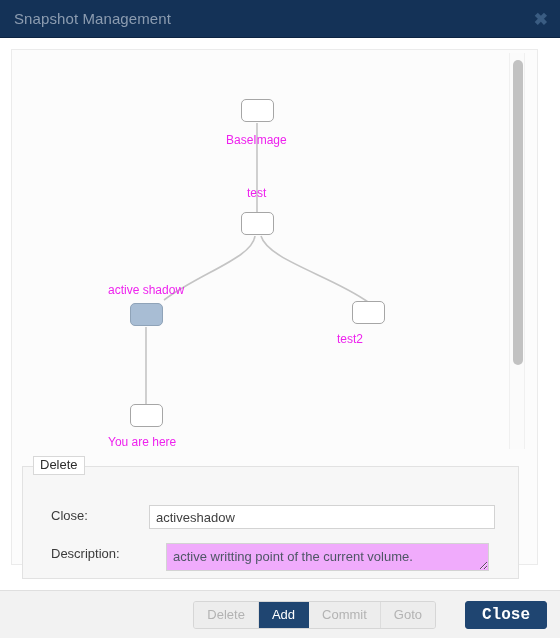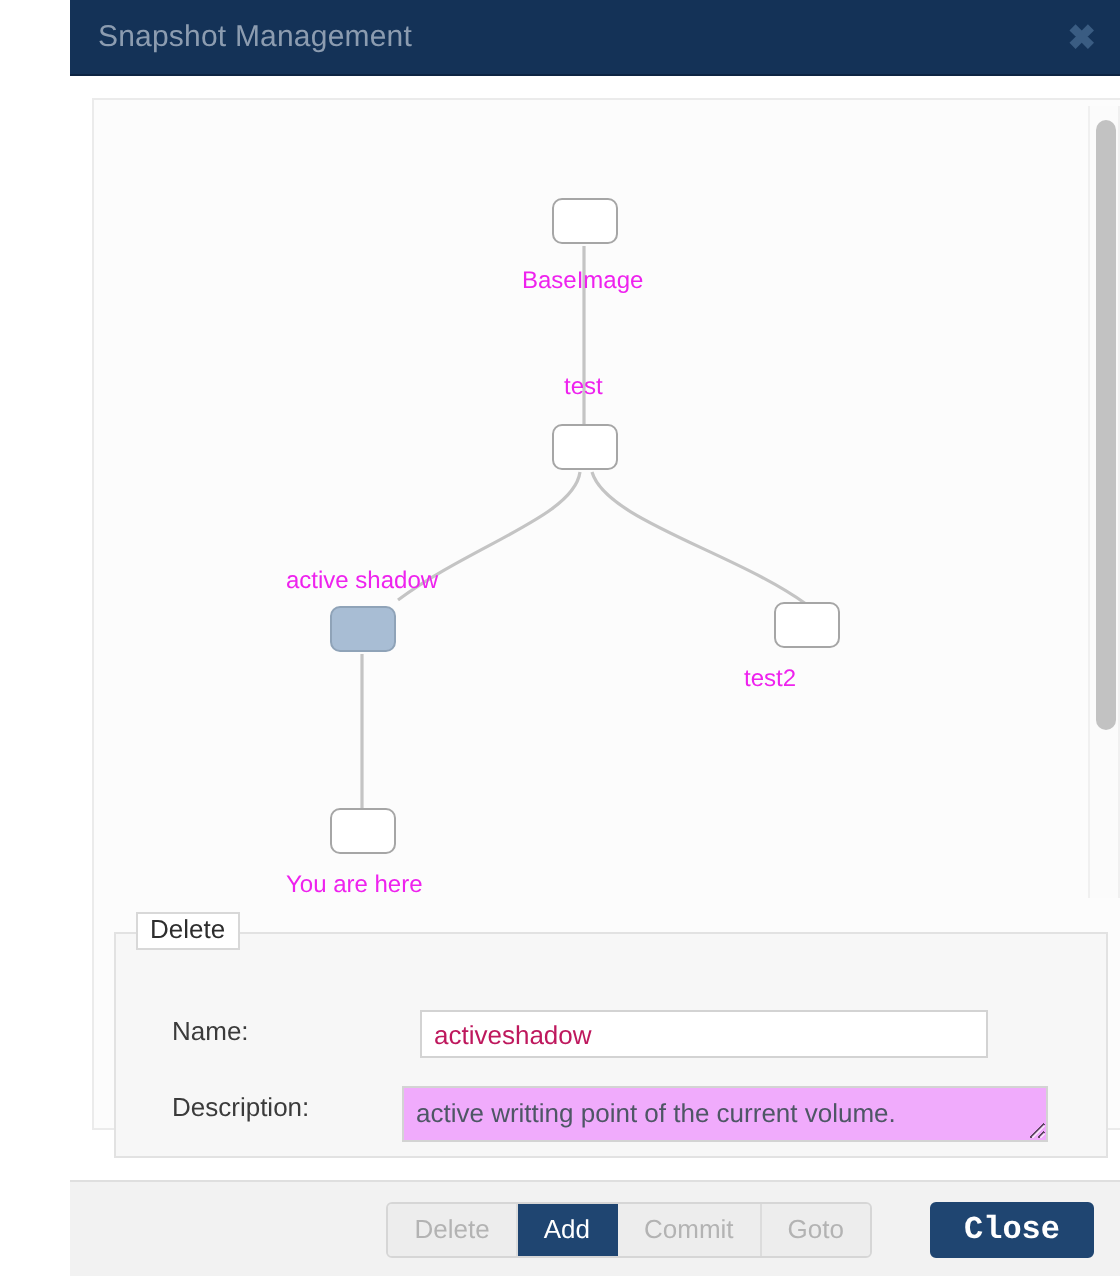--- a/index.html
+++ b/index.html
@@ -16,21 +16,20 @@
   }
 
   .dialog {
     position: relative;
     width: 560px;
     height: 638px;
     background: #ffffff;
     box-sizing: border-box;
     display: flex;
     flex-direction: column;
-    padding-left: 35px;
   }
 
   
   .titlebar {
     position: relative;
     height: 37px;
     background: #143257;
     flex: 0 0 auto;
     display: flex;
     align-items: center;
@@ -169,29 +168,29 @@
 
   .field-label {
     position: absolute;
     left: 28px;
     font-size: 13px;
     color: #3b3b3b;
     line-height: 22px;
   }
   .field-input {
     position: absolute;
-    left: 152px;
-    width: 284px;
+    left: 126px;
+    width: 346px;
     height: 24px;
     background: #ffffff;
     border: 1px solid #d3d3d3;
     box-sizing: border-box;
     font-family: "Liberation Sans", sans-serif;
     font-size: 13px;
-    color: #be185d;
+    color: #404040;
     padding: 0 6px;
     outline: none;
   }
   .field-textarea {
     position: absolute;
     left: 143px;
     width: 323px;
     height: 28px;
     background: #f0abfc;
     border: 1px solid #d3d3d3;
@@ -305,21 +304,21 @@
 
       <div class="tree-scrollbar">
         <div class="tree-scrollbar-thumb"></div>
       </div>
     </div>
 
     <div class="details">
       <div class="details-legend">Delete</div>
 
       <div class="field-row name-row">
-        <div class="field-label">Name:</div>
+        <div class="field-label">Close:</div>
         <input class="field-input" type="text" value="activeshadow" style="">
       </div>
 
       <div class="field-row desc-row">
         <div class="field-label">Description:</div>
         <textarea class="field-textarea" style="">active writting point of the current volume.</textarea>
 
       </div>
     </div>
 

